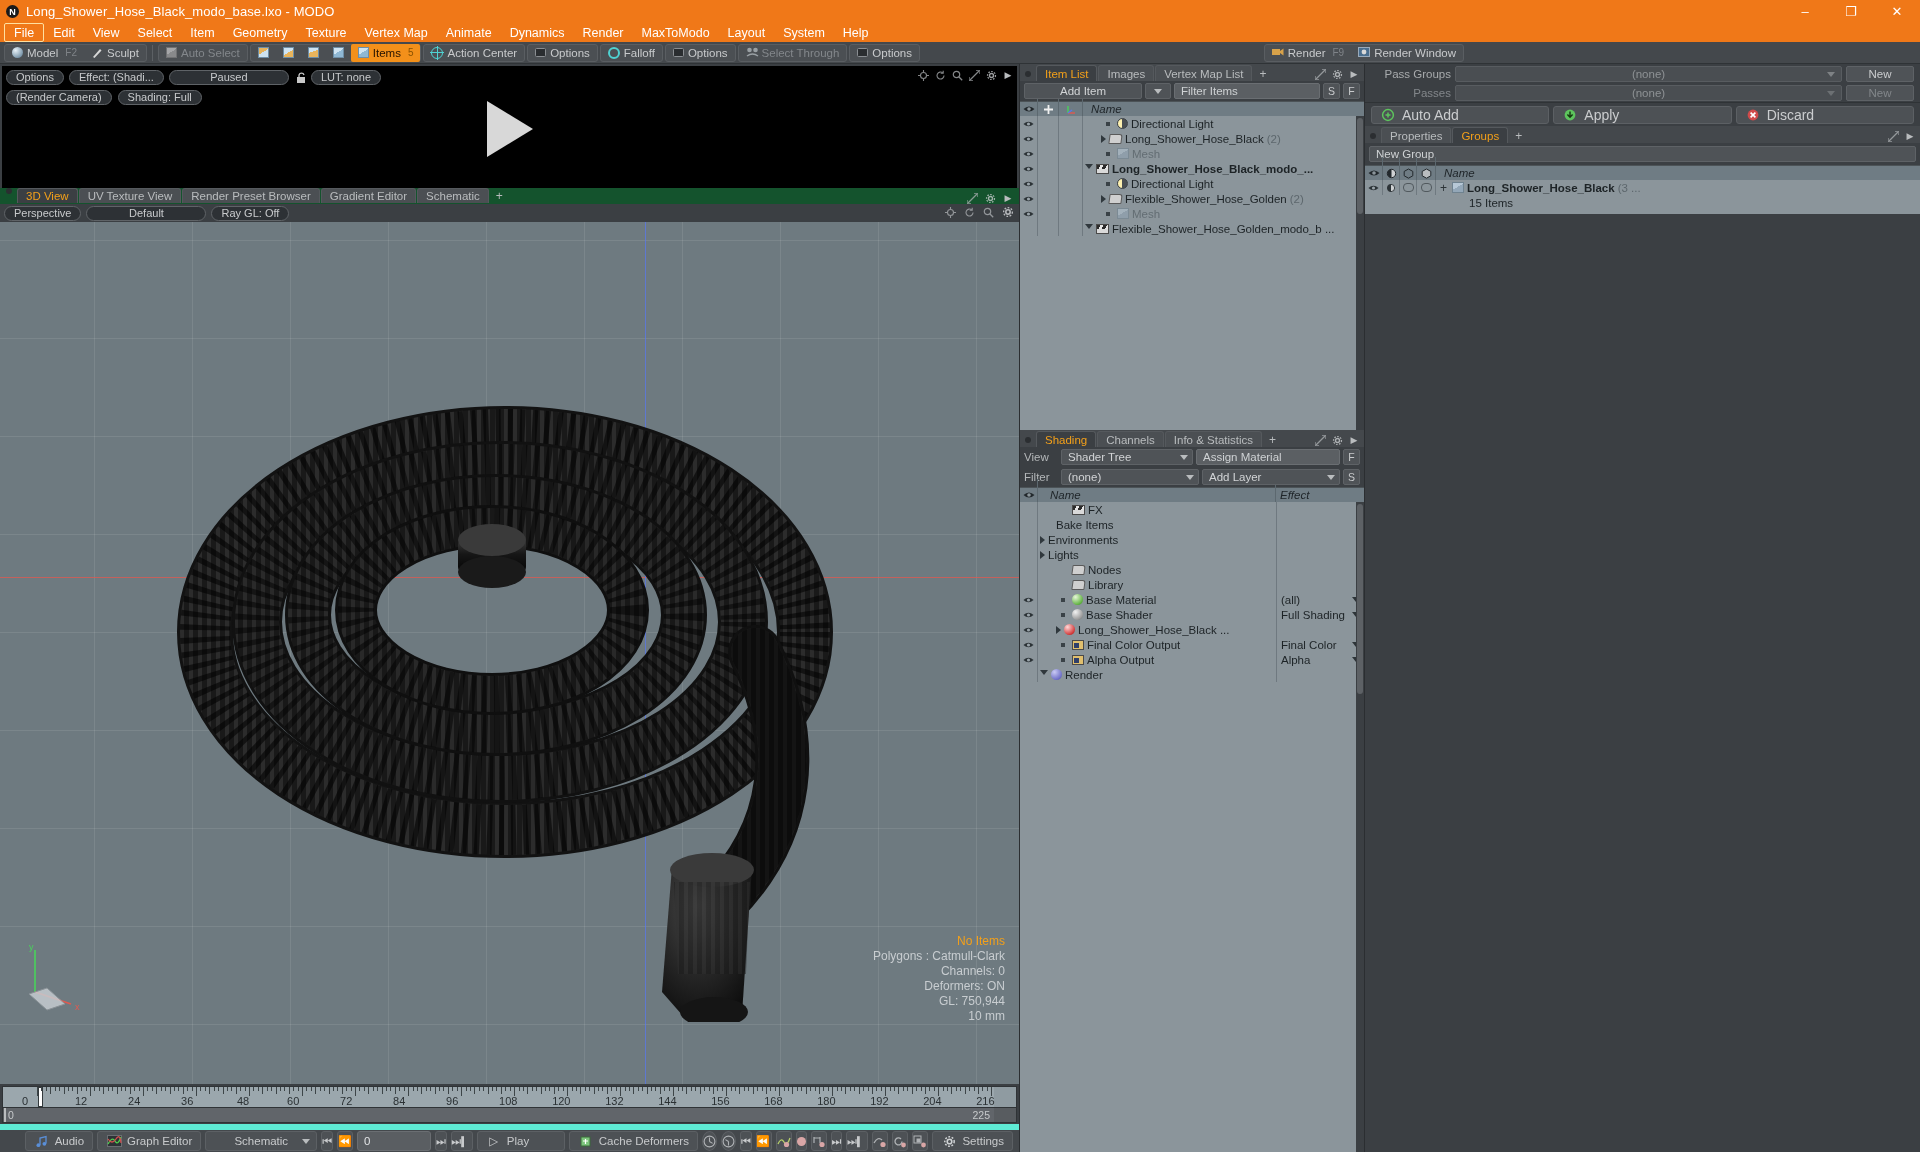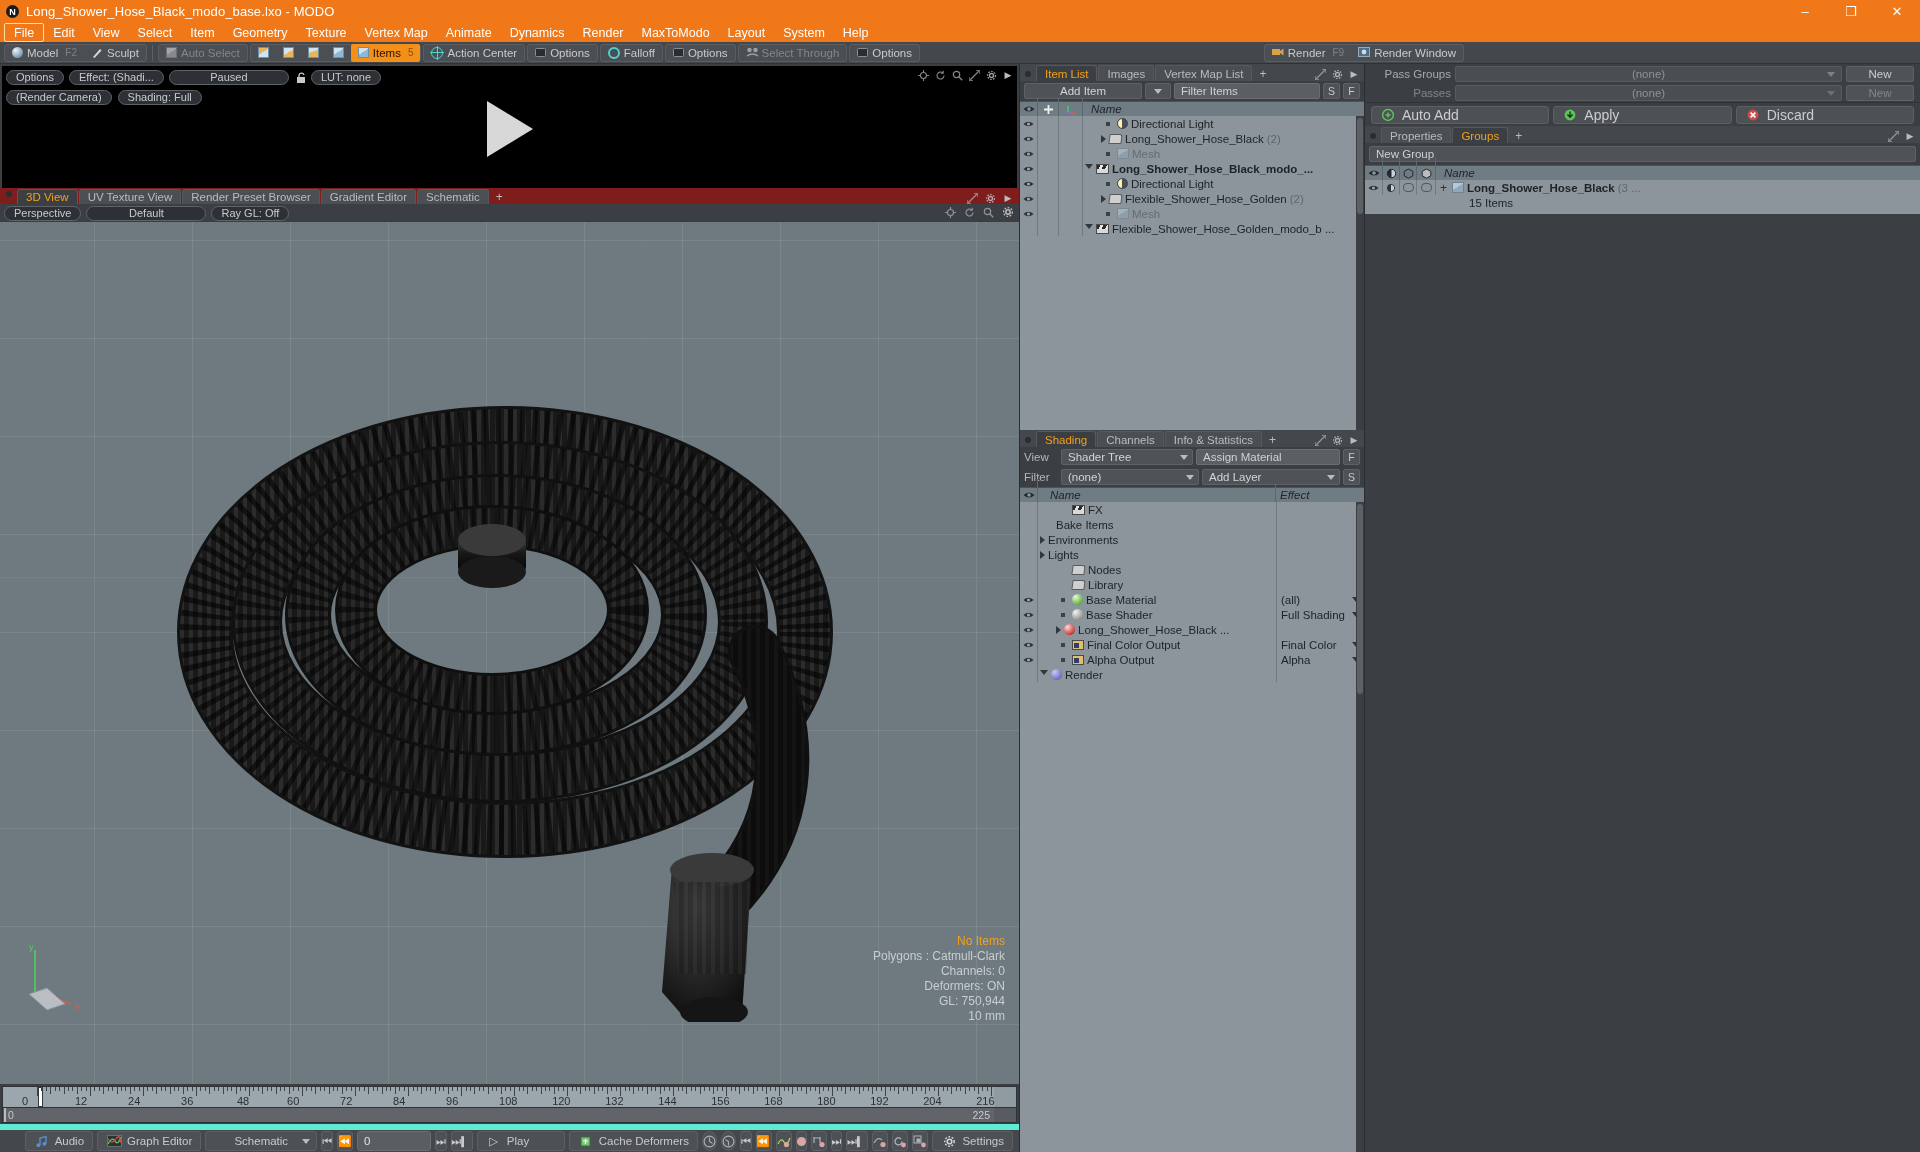--- a/index.html
+++ b/index.html
@@ -64,21 +64,21 @@
   .pill { height:15px; border:1px solid #5f6367; border-radius:8px; background:#2d3135; color:#c8cacc;
           display:flex;align-items:center;justify-content:center; font-size:11px; padding:0 9px; white-space:nowrap;}
   .pill.wide{ min-width:120px; }
   .renderbar2 { height:18px; display:flex; align-items:center; gap:6px; padding:0 4px; }
   .play-tri { position:absolute; left:50%; top:52%; transform:translate(-50%,-50%);
               width:0;height:0;border-left:46px solid #d8d8d8; border-top:28px solid transparent; border-bottom:28px solid transparent;}
   .renderpane .rp-icons{ position:absolute; right:4px; top:3px; display:flex; gap:6px; align-items:center;}
   .mini { width:11px;height:11px; opacity:.75;}
 
   
-  .tabrow { height:16px; background:#7f1d1d; display:flex; align-items:center; padding-left:6px; gap:1px; flex:0 0 16px; position:relative;}
+  .tabrow { height:16px; background:#14532d; display:flex; align-items:flex-start; padding-left:6px; gap:1px; flex:0 0 16px; position:relative;}
   .tabdot{ width:6px;height:6px;border-radius:50%;background:#2b2e31;margin:0 4px 4px 0;}
   .tab { height:15px; padding:0 8px; font-size:11.5px; color:#b9bcbe; background:#4b4f53; border:1px solid #55595d; border-bottom:none;
          border-radius:3px 3px 0 0; display:flex;align-items:center; white-space:nowrap;}
   .tab.sel { color:#f3a01a; background:#3b3f43; }
   .tabplus{ color:#b9bcbe; padding:0 6px; font-size:12px; display:flex;align-items:flex-end; height:15px;}
   .tabicons{ position:absolute; right:6px; bottom:1px; display:flex; gap:7px; align-items:center;}
 
   .vpbar { height:18px; background:#3b3f43; display:flex; align-items:center; gap:5px; padding:0 4px; flex:0 0 18px; position:relative;}
   .vpbar .right { position:absolute; right:6px; top:2px; display:flex; gap:8px; align-items:center;}
 

